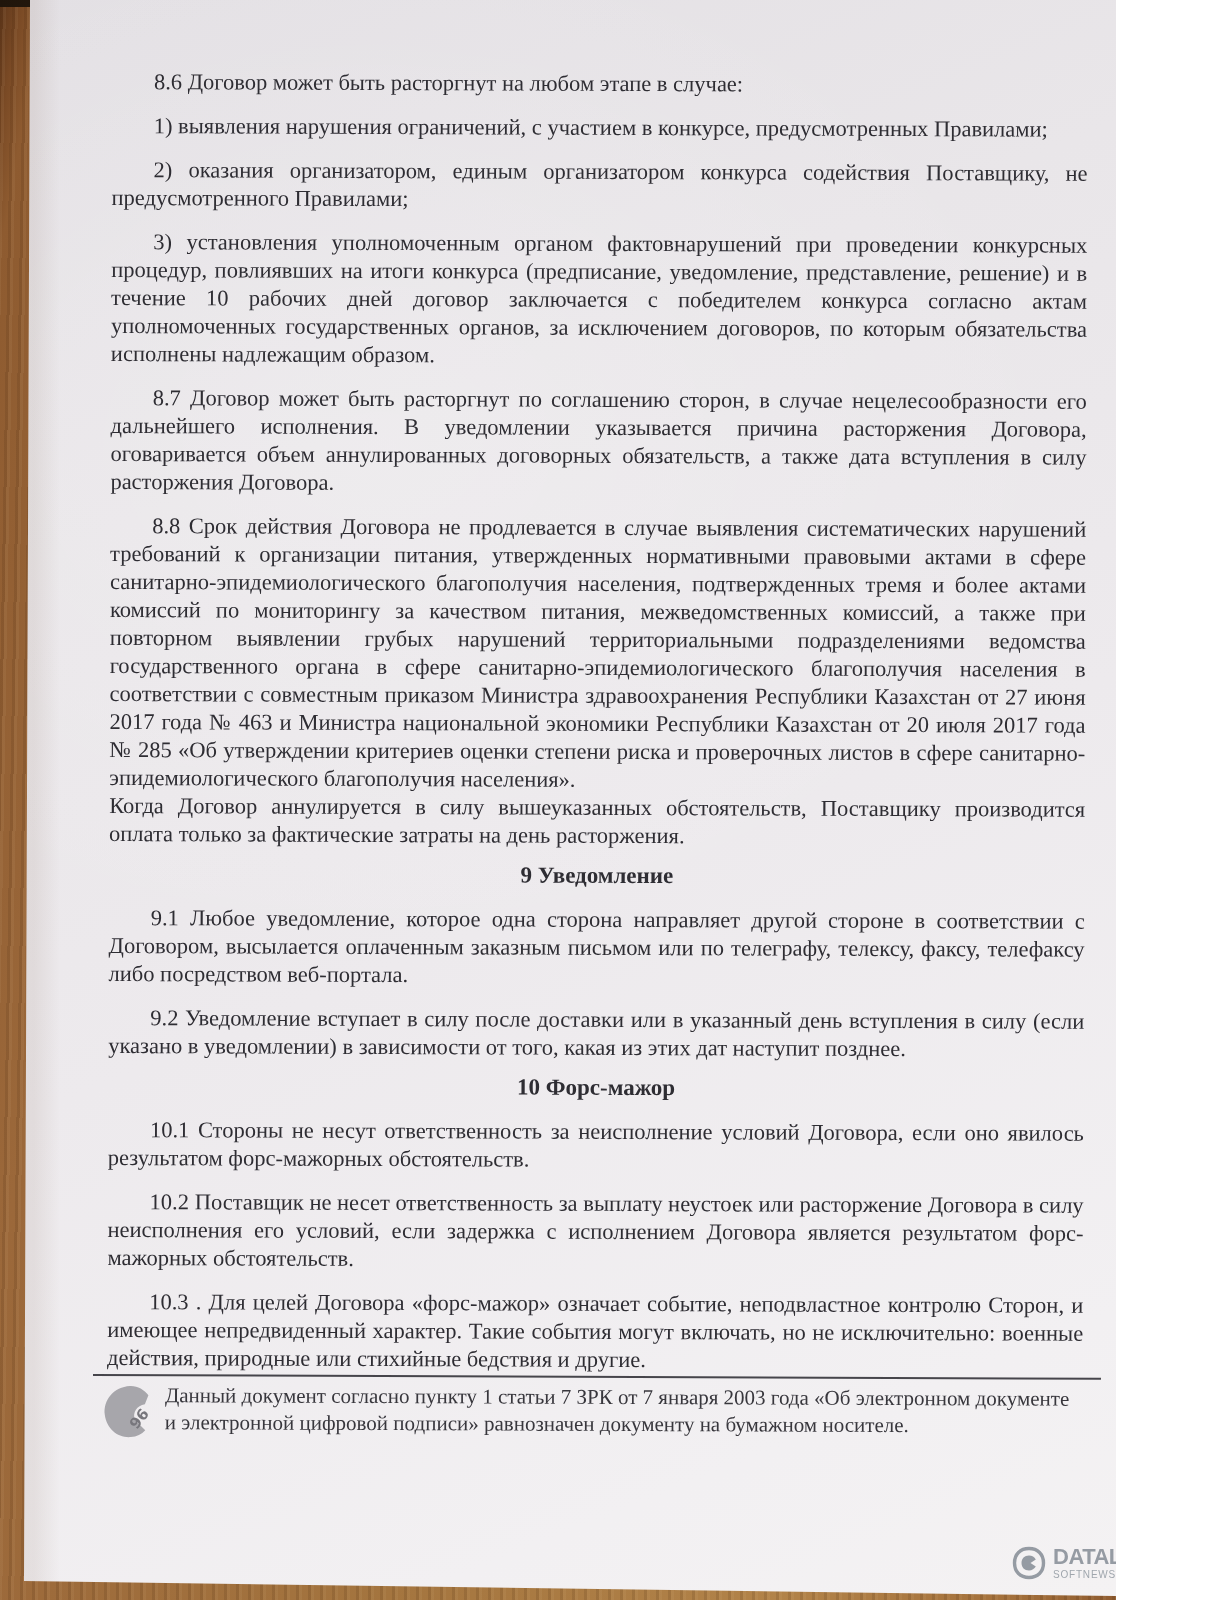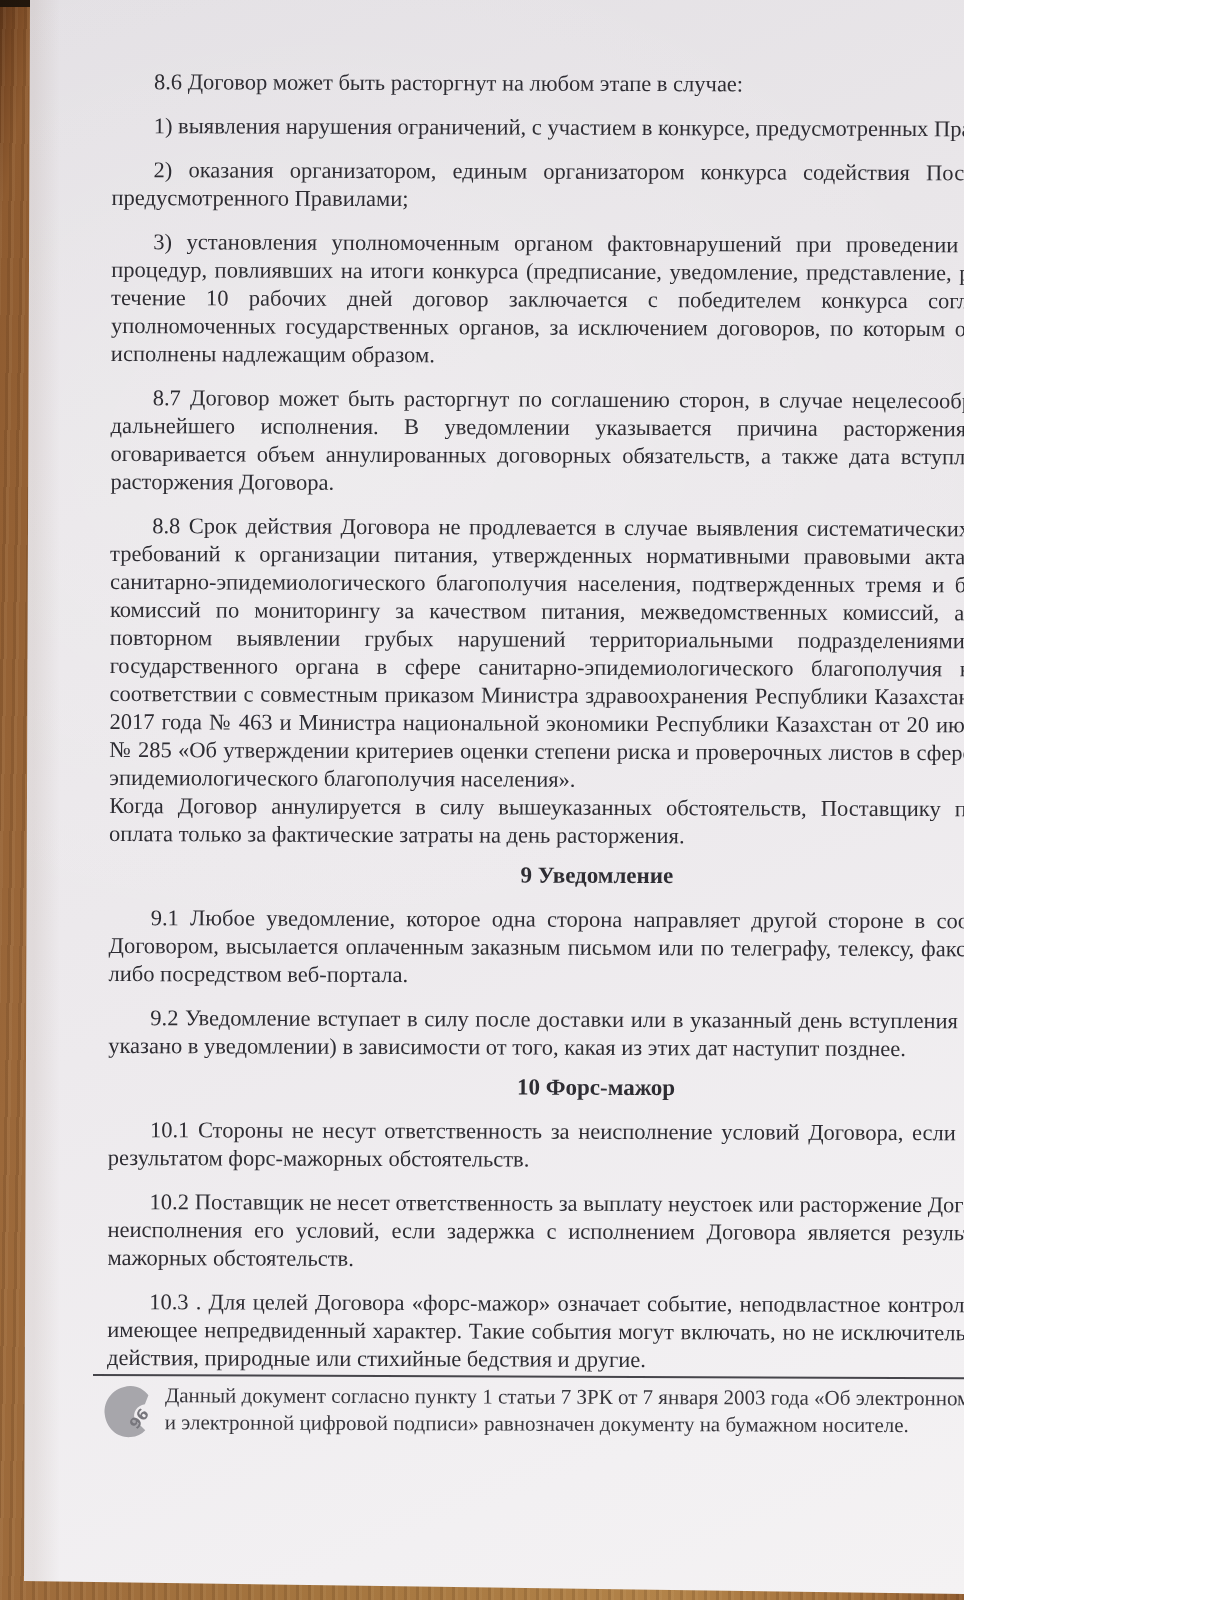--- a/index.html
+++ b/index.html
@@ -1,17 +1,17 @@
 <!DOCTYPE html>
 <html><head>
 <meta charset="utf-8">
 <style>
   html,body{margin:0;padding:0;}
   .stage{
-    position:relative;width:964px;height:1600px;overflow:hidden;
+    position:relative;width:1116px;height:1600px;overflow:hidden;
     font-family:"Liberation Serif","DejaVu Serif",serif;
   }
   
   .wood{
     position:absolute;inset:0;
     background:
       repeating-linear-gradient(91deg,
         rgba(52,26,6,0.12) 0 3px, rgba(255,230,190,0.06) 3px 6px, rgba(0,0,0,0) 6px 12px),
       linear-gradient(100deg,
         #5e361a 0%, #7a4a25 1.6%, #8e5b30 3.2%, #9b683a 16%,

